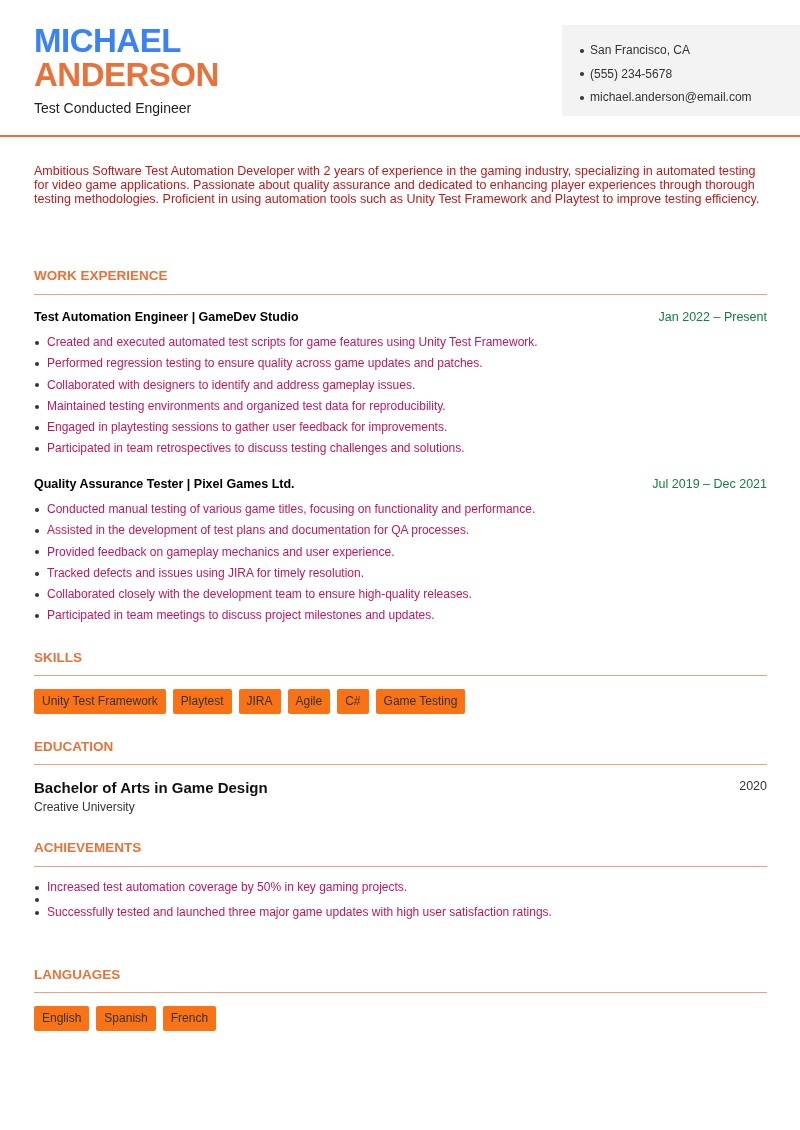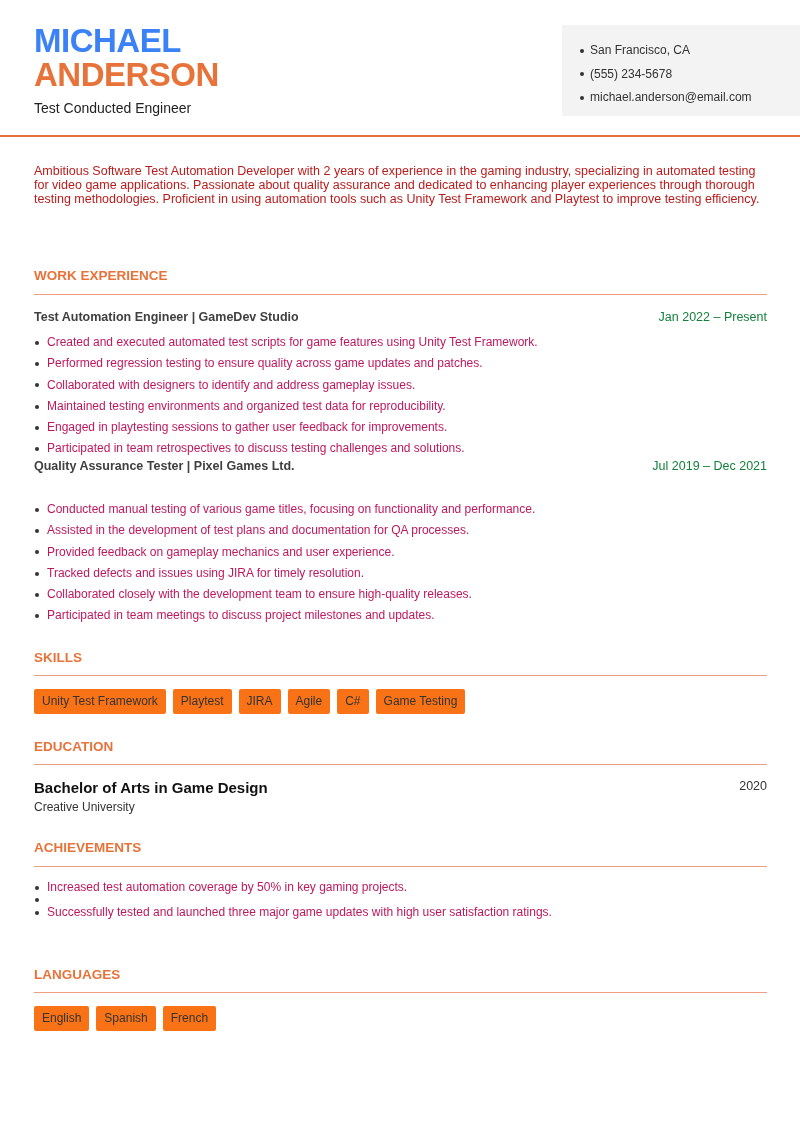--- a/index.html
+++ b/index.html
@@ -14,21 +14,21 @@
   .contact-box { position: absolute; left: 562px; top: 25px; width: 238px; height: 91px; background: #F3F3F3; padding: 14px 0 0 18px; }
   .contact-item { font-size: 12px; color: #333333; line-height: 23.5px; display: flex; align-items: center; text-align: right; }
   .bullet { display: inline-block; width: 4px; height: 4px; background: #333333; border-radius: 50%; margin-right: 6px; flex: 0 0 auto; }
 
   .summary { position: absolute; left: 34px; top: 164px; width: 735px; font-size: 12.5px; line-height: 14px; color: #b91c1c; }
 
   .section-title { position: absolute; left: 34px; font-size: 13.5px; font-weight: bold; color: #E8733A; }
   .section-rule { position: absolute; left: 34px; width: 733px; height: 0; border-top: 1.5px solid #F0A080; }
 
   .job-head { position: absolute; left: 34px; width: 733px; display: flex; justify-content: space-between; font-size: 12.5px; }
-  .job-role { font-weight: bold; color: #404040; }
+  .job-role { font-weight: bold; color: #000000; }
   .job-date { color: #15803d; }
 
   .bullets { position: absolute; left: 34px; width: 733px; list-style: none; }
   .bullets li { font-size: 12px; line-height: 21.3px; color: #be185d; display: flex; align-items: center; }
   .bullets li .bullet { margin-left: 1px; margin-right: 8px; }
 
   .tags { position: absolute; left: 34px; display: flex; gap: 7px; }
   .tag { background: #f97316; font-size: 12px; color: #333333; padding: 0 8px; height: 25px; line-height: 25px; border-radius: 2px; }
 
   .edu-degree { position: absolute; left: 34px; top: 779px; font-size: 15px; font-weight: bold; color: #111111; }
@@ -88,21 +88,21 @@
   <li>
       <span class="bullet"></span>
       <span>Engaged in playtesting sessions to gather user feedback for improvements.</span>
     </li>
   <li>
       <span class="bullet"></span>
       <span>Participated in team retrospectives to discuss testing challenges and solutions.</span>
     </li>
 </ul>
 
-<div class="job-head" style="top:459px;">
+<div class="job-head" style="top:477px;">
   <span class="job-role">Quality Assurance Tester | Pixel Games Ltd.</span>
   <span class="job-date">Jul 2019 – Dec 2021</span>
 </div>
 <ul class="bullets" style="top:499px;">
   <li>
       <span class="bullet"></span>
       <span>Conducted manual testing of various game titles, focusing on functionality and performance.</span>
     </li>
   <li>
       <span class="bullet"></span>

